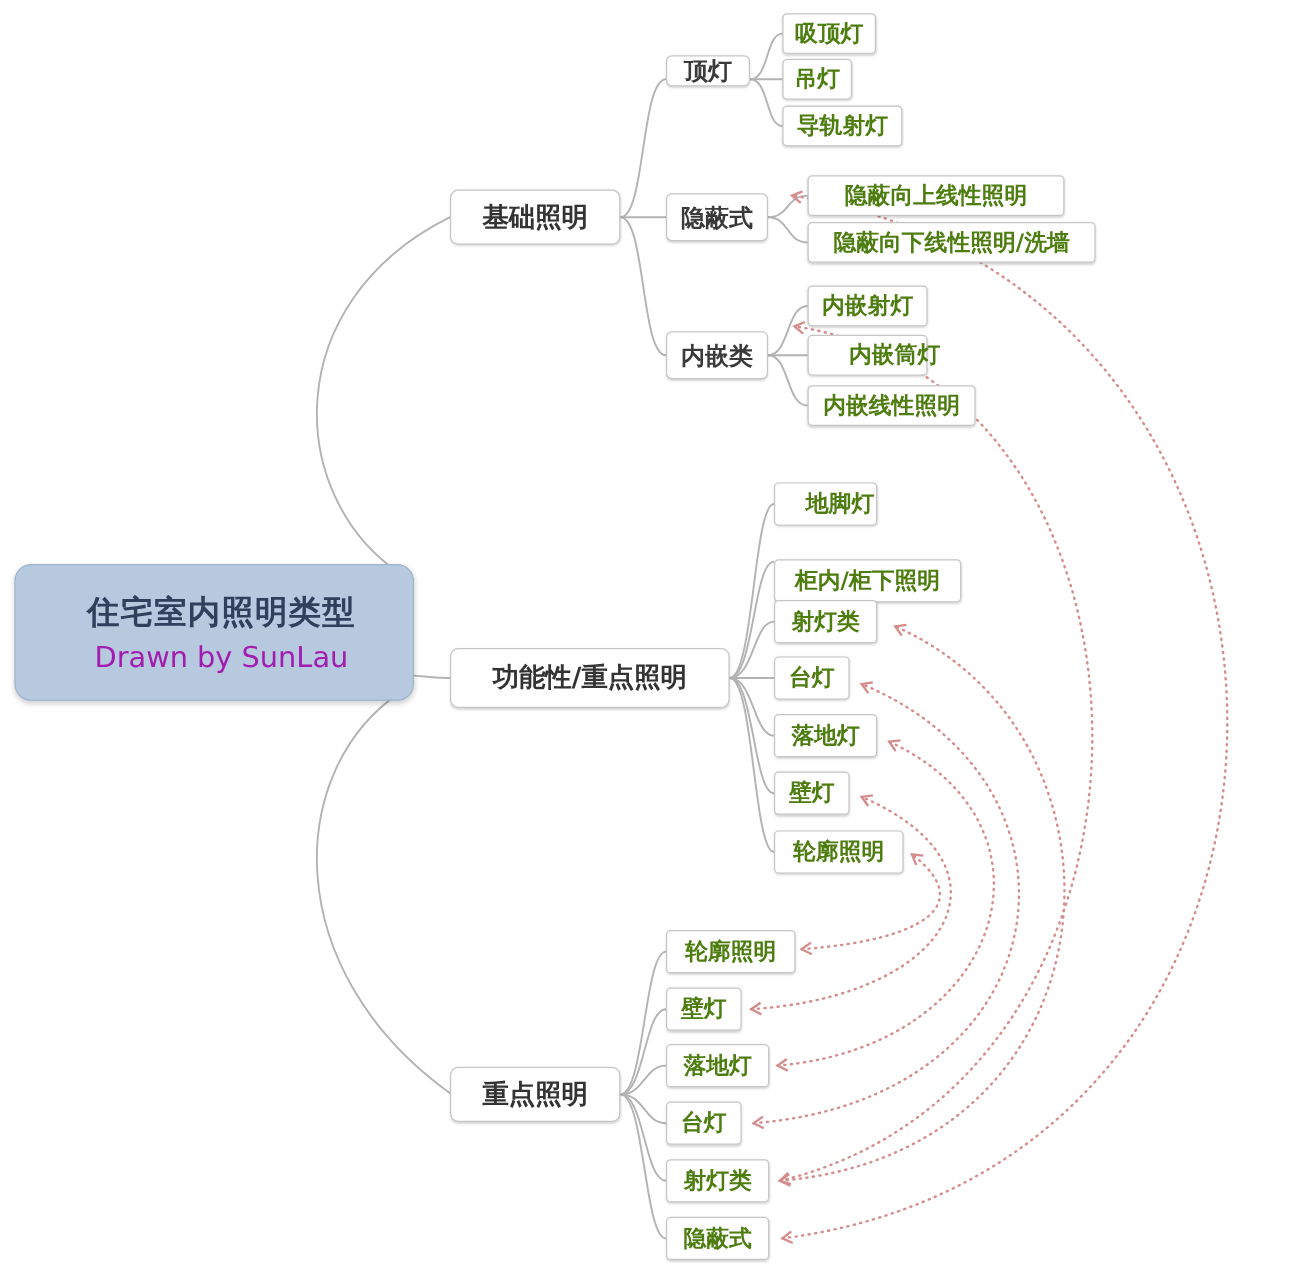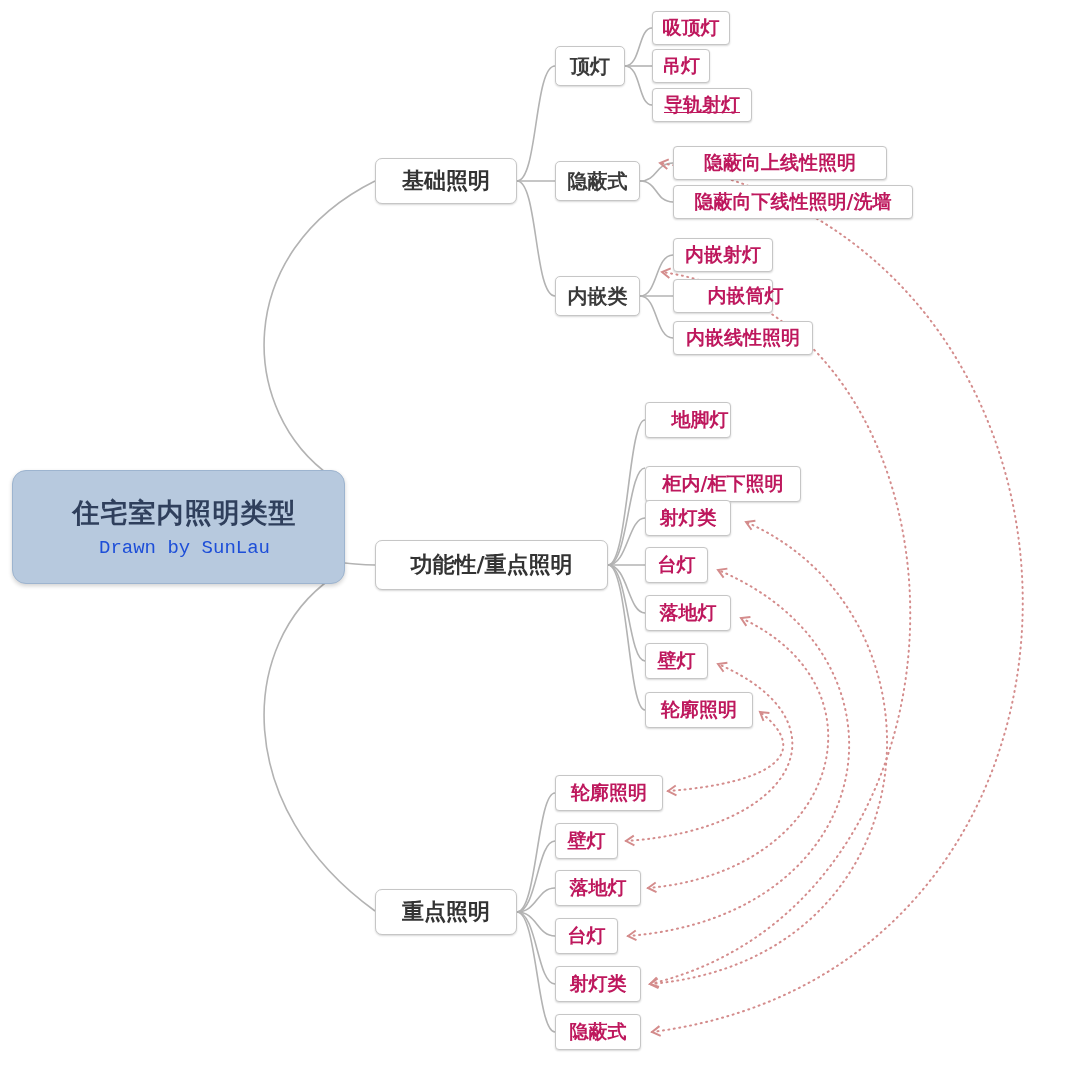--- a/index.html
+++ b/index.html
@@ -11,24 +11,24 @@
   .node{
     position:absolute;z-index:2;box-sizing:border-box;display:flex;align-items:center;justify-content:center;
     background:#ffffff;border:1px solid #c6c6c6;border-radius:5px;white-space:nowrap;
     box-shadow:0 1px 2px rgba(0,0,0,0.16);
   }
   .root{
     background:#b7c9de;border:1px solid #9db4cf;border-radius:14px;
     flex-direction:column;gap:6px;box-shadow:0 2px 4px rgba(0,0,0,0.18);padding-left:12px;
   }
   .root .title{font-size:27px;font-weight:700;color:#2f3f5c;letter-spacing:1px;}
-  .root .subtitle{font-size:19px;font-weight:400;color:#1d4ed8;font-family:Liberation Mono, monospace;}
+  .root .subtitle{font-size:24px;font-weight:400;color:#a21caf;}
   .branch{font-size:22px;font-weight:700;border-radius:7px;color:#333333;}
   .child{font-size:20px;font-weight:600;color:#3a3a3a;}
-  .leaf{font-size:19px;font-weight:600;color:#be185d;border-radius:4px;}
+  .leaf{font-size:19px;font-weight:600;color:#4d7c0f;border-radius:4px;}
 </style>
 </head>
 <body>
 
 <div id="canvas">
 
   <svg id="lines" width="1080" height="1065" viewBox="0 0 1080 1065">
     <defs>
       <marker id="arr" viewBox="0 0 12 12" refX="10" refY="6" markerWidth="13" markerHeight="13" orient="auto-start-reverse" markerUnits="userSpaceOnUse">
         <path d="M2.5 1.5 L10 6 L2.5 10.5" fill="none" stroke="#d48c8c" stroke-width="1.8"></path>
@@ -84,27 +84,27 @@
 
   <div class="node root" style="left:12px;top:470px;width:333px;height:114px;">
     <span class="title">住宅室内照明类型</span>
     <span class="subtitle">Drawn by SunLau</span>
   </div>
 
   <div class="node branch" style="left:375px;top:540px;width:233px;height:50px;">功能性/重点照明</div>
   <div class="node branch" style="left:375px;top:158px;width:142px;height:46px;">基础照明</div>
   <div class="node branch" style="left:375px;top:889px;width:142px;height:46px;">重点照明</div>
 
-  <div class="node child" style="left:555px;top:46px;width:70px;height:40px;">顶灯</div>
+  <div class="node child" style="left:555px;top:46px;width:70px;height:26px;">顶灯</div>
   <div class="node child" style="left:555px;top:161px;width:85px;height:40px;">隐蔽式</div>
   <div class="node child" style="left:555px;top:276px;width:85px;height:40px;">内嵌类</div>
 
   <div class="node leaf" style="left:652px;top:11px;width:78px;height:34px;">吸顶灯</div>
   <div class="node leaf" style="left:652px;top:49px;width:58px;height:34px;">吊灯</div>
-  <div class="node leaf" style="left:652px;top:88px;width:100px;height:34px;text-decoration:underline;">导轨射灯</div>
+  <div class="node leaf" style="left:652px;top:88px;width:100px;height:34px;">导轨射灯</div>
   <div class="node leaf" style="left:673px;top:146px;width:214px;height:34px;">隐蔽向上线性照明</div>
   <div class="node leaf" style="left:673px;top:185px;width:240px;height:34px;">隐蔽向下线性照明/洗墙</div>
   <div class="node leaf" style="left:673px;top:238px;width:100px;height:34px;">内嵌射灯</div>
   <div class="node leaf" style="left:673px;top:279px;width:100px;height:34px;padding-left:45px;">内嵌筒灯</div>
   <div class="node leaf" style="left:673px;top:321px;width:140px;height:34px;">内嵌线性照明</div>
 
   <div class="node leaf" style="left:645px;top:402px;width:86px;height:36px;padding-left:24px;">地脚灯</div>
   <div class="node leaf" style="left:645px;top:450px;width:156px;height:36px;margin-top:16px;">柜内/柜下照明</div>
   <div class="node leaf" style="left:645px;top:500px;width:86px;height:36px;">射灯类</div>
   <div class="node leaf" style="left:645px;top:547px;width:63px;height:36px;">台灯</div>

